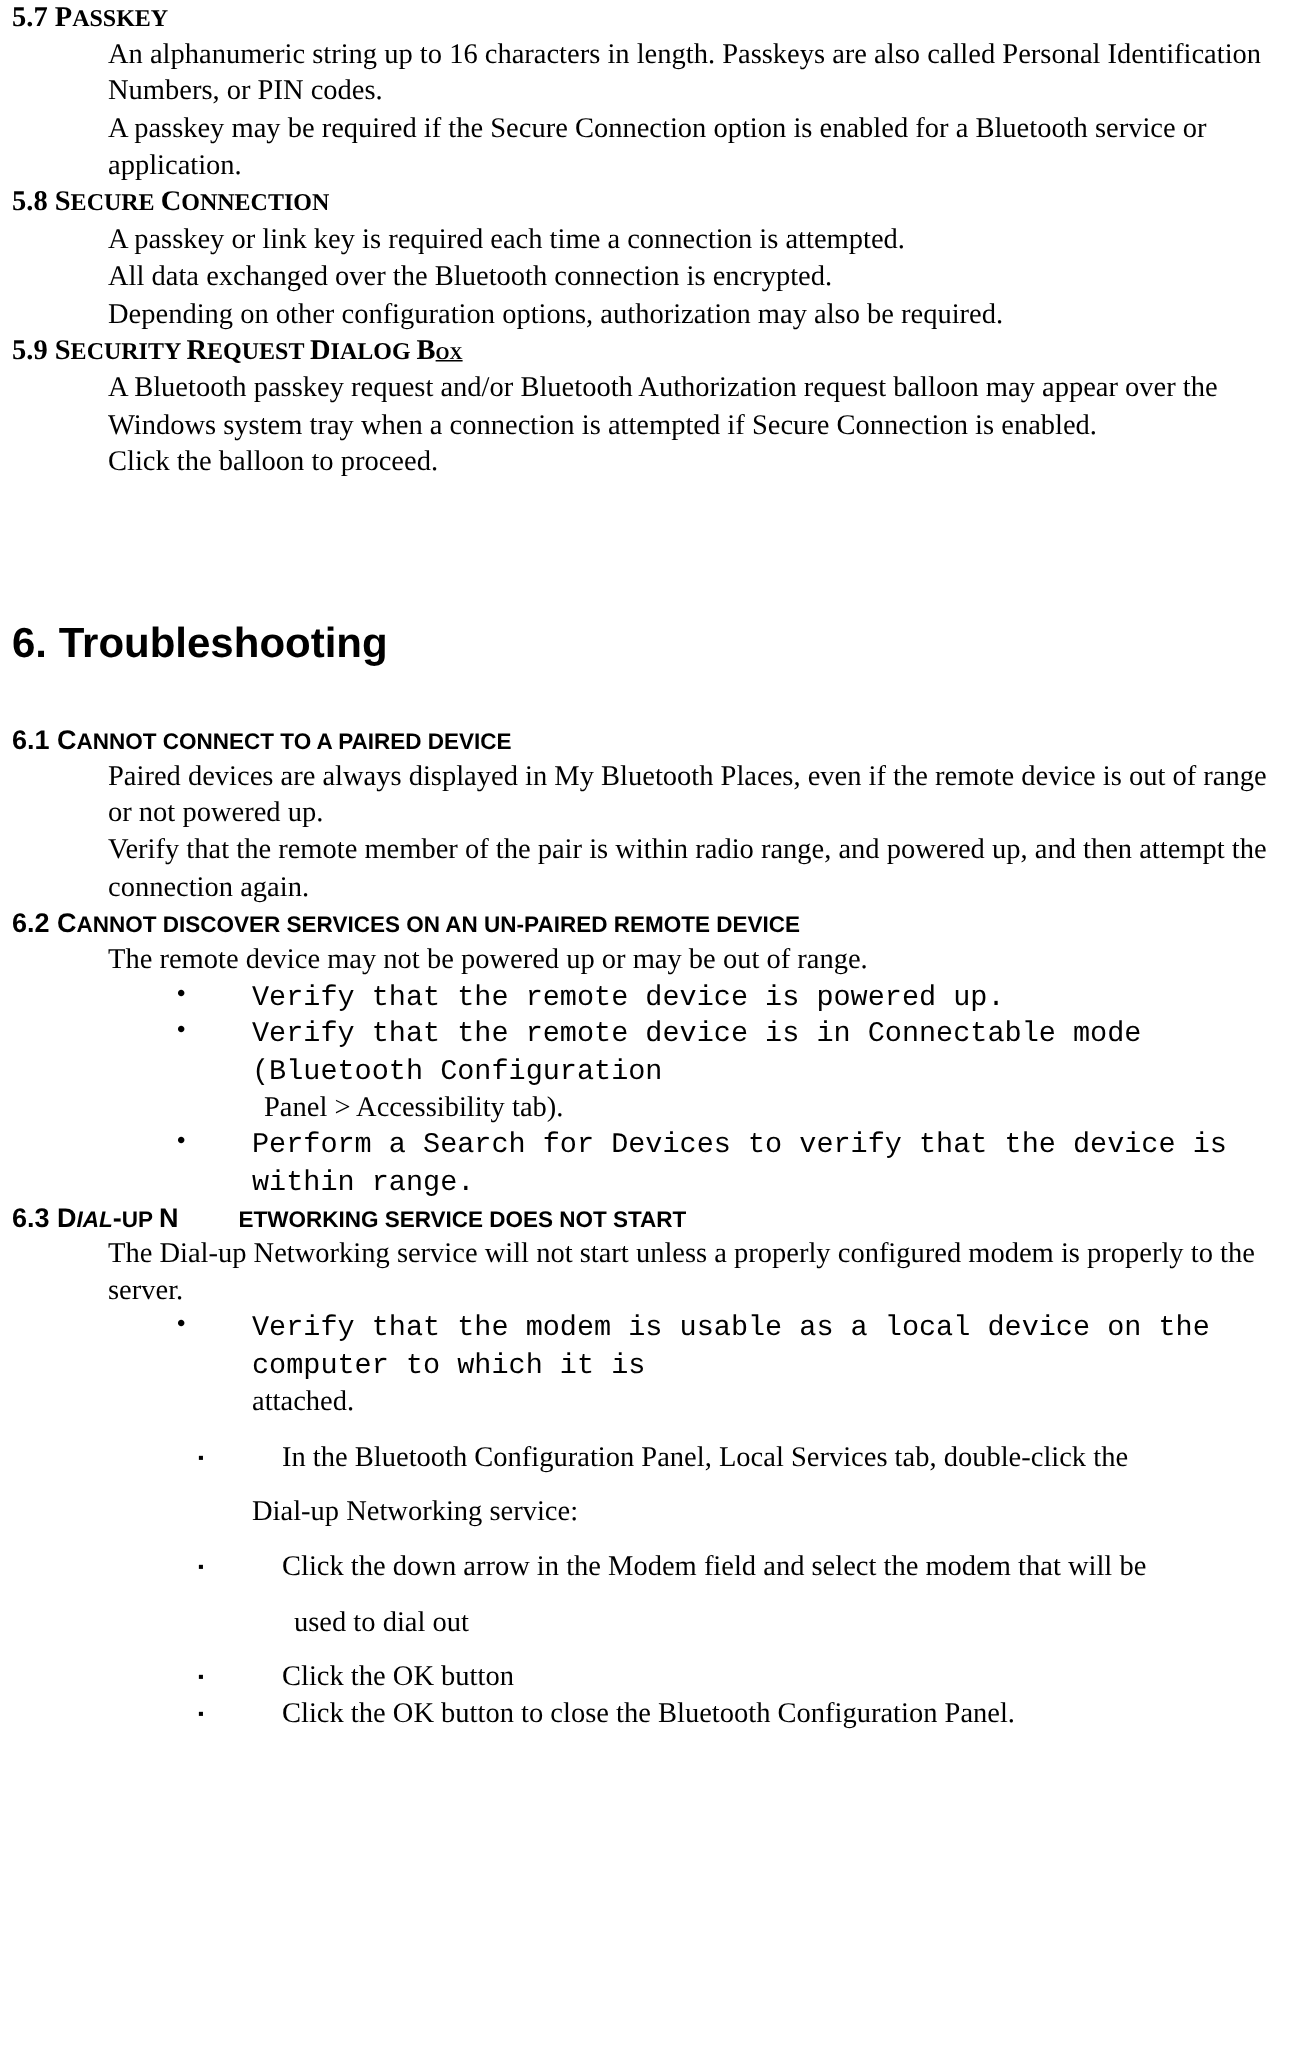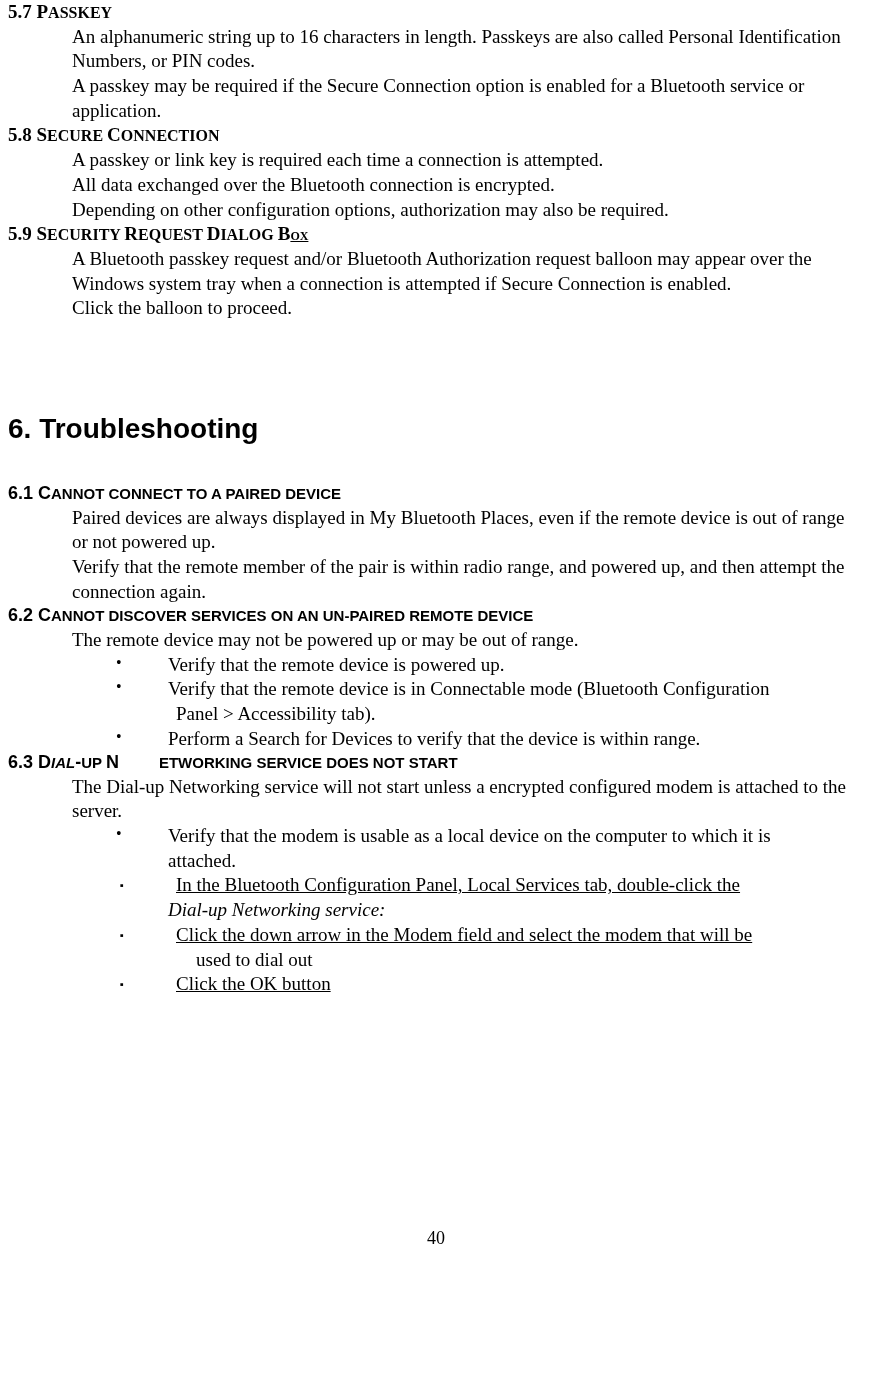--- a/index.html
+++ b/index.html
@@ -34,37 +34,37 @@
     .sub-heading {
       font-family: Arial, Helvetica, sans-serif;
       font-weight: bold;
       font-size: 18px;
       margin: 0;
     }
     ul.bullets {
       list-style: none;
       padding: 0;
       margin: 0;
+      font-family: Liberation Mono, monospace;
     }
     ul.bullets li {
       position: relative;
       padding-left: 160px;
       margin: 0;
     }
     ul.bullets li::before {
       content: "\2022";
       position: absolute;
       left: 108px;
       font-size: 16px;
     }
     ul.squares {
       list-style: none;
       padding: 0;
-      margin: 0;
-      text-decoration: underline;
+      margin: 12px;
     }
     ul.squares li {
       position: relative;
       padding-left: 168px;
       margin: 0;
     }
     ul.squares li::before {
       content: "\25AA";
       position: absolute;
       left: 112px;
@@ -107,30 +107,31 @@
 <ul class="bullets">
   <li><span>Verify that the remote device is powered up.</span></li>
   <li><span>Verify that the remote device is in Connectable mode (Bluetooth Configuration</span></li>
 </ul>
 <p class="body-text cont-indent-1" style="margin-left:160px;">Panel &gt; Accessibility tab).</p>
 <ul class="bullets">
   <li><span>Perform a Search for Devices to verify that the device is within range.</span></li>
 </ul>
 
 <p class="sub-heading"><span>6.3 D</span><span style="font-size:15px;font-style:italic;">IAL</span><span>-</span><span style="font-size:15px;text-align:center;">UP </span><span>N</span><span style="font-size:15px;padding-left:40px;">ETWORKING SERVICE DOES NOT START</span></p>
-<p class="body-text">The Dial-up Networking service will not start unless a encrypted configured modem is attached to the server.</p>
+<p class="body-text">The Dial-up Networking service will not start unless a properly configured modem is properly to the server.</p>
 <ul class="bullets">
   <li><span>Verify that the modem is usable as a local device on the computer to which it is</span></li>
 </ul>
 <p class="body-text" style="margin-left:160px;">attached.</p>
 <ul class="squares">
   <li><span>In the Bluetooth Configuration Panel, Local Services tab, double-click the</span></li>
 </ul>
-<p class="body-text cont-indent-3" style="margin-left:0;font-style:italic;">Dial-up Networking service:</p>
+<p class="body-text cont-indent-3" style="margin-left:0;">Dial-up Networking service:</p>
 <ul class="squares">
   <li><span>Click the down arrow in the Modem field and select the modem that will be</span></li>
 </ul>
 <p class="body-text cont-indent-2" style="margin-left:168px;">used to dial out</p>
 <ul class="squares">
   <li><span>Click the OK button</span></li>
+  <li><span>Click the OK button to close the Bluetooth Configuration Panel.</span></li>
 </ul>
 
 <p class="page-number">40</p>
 
 </body></html>

